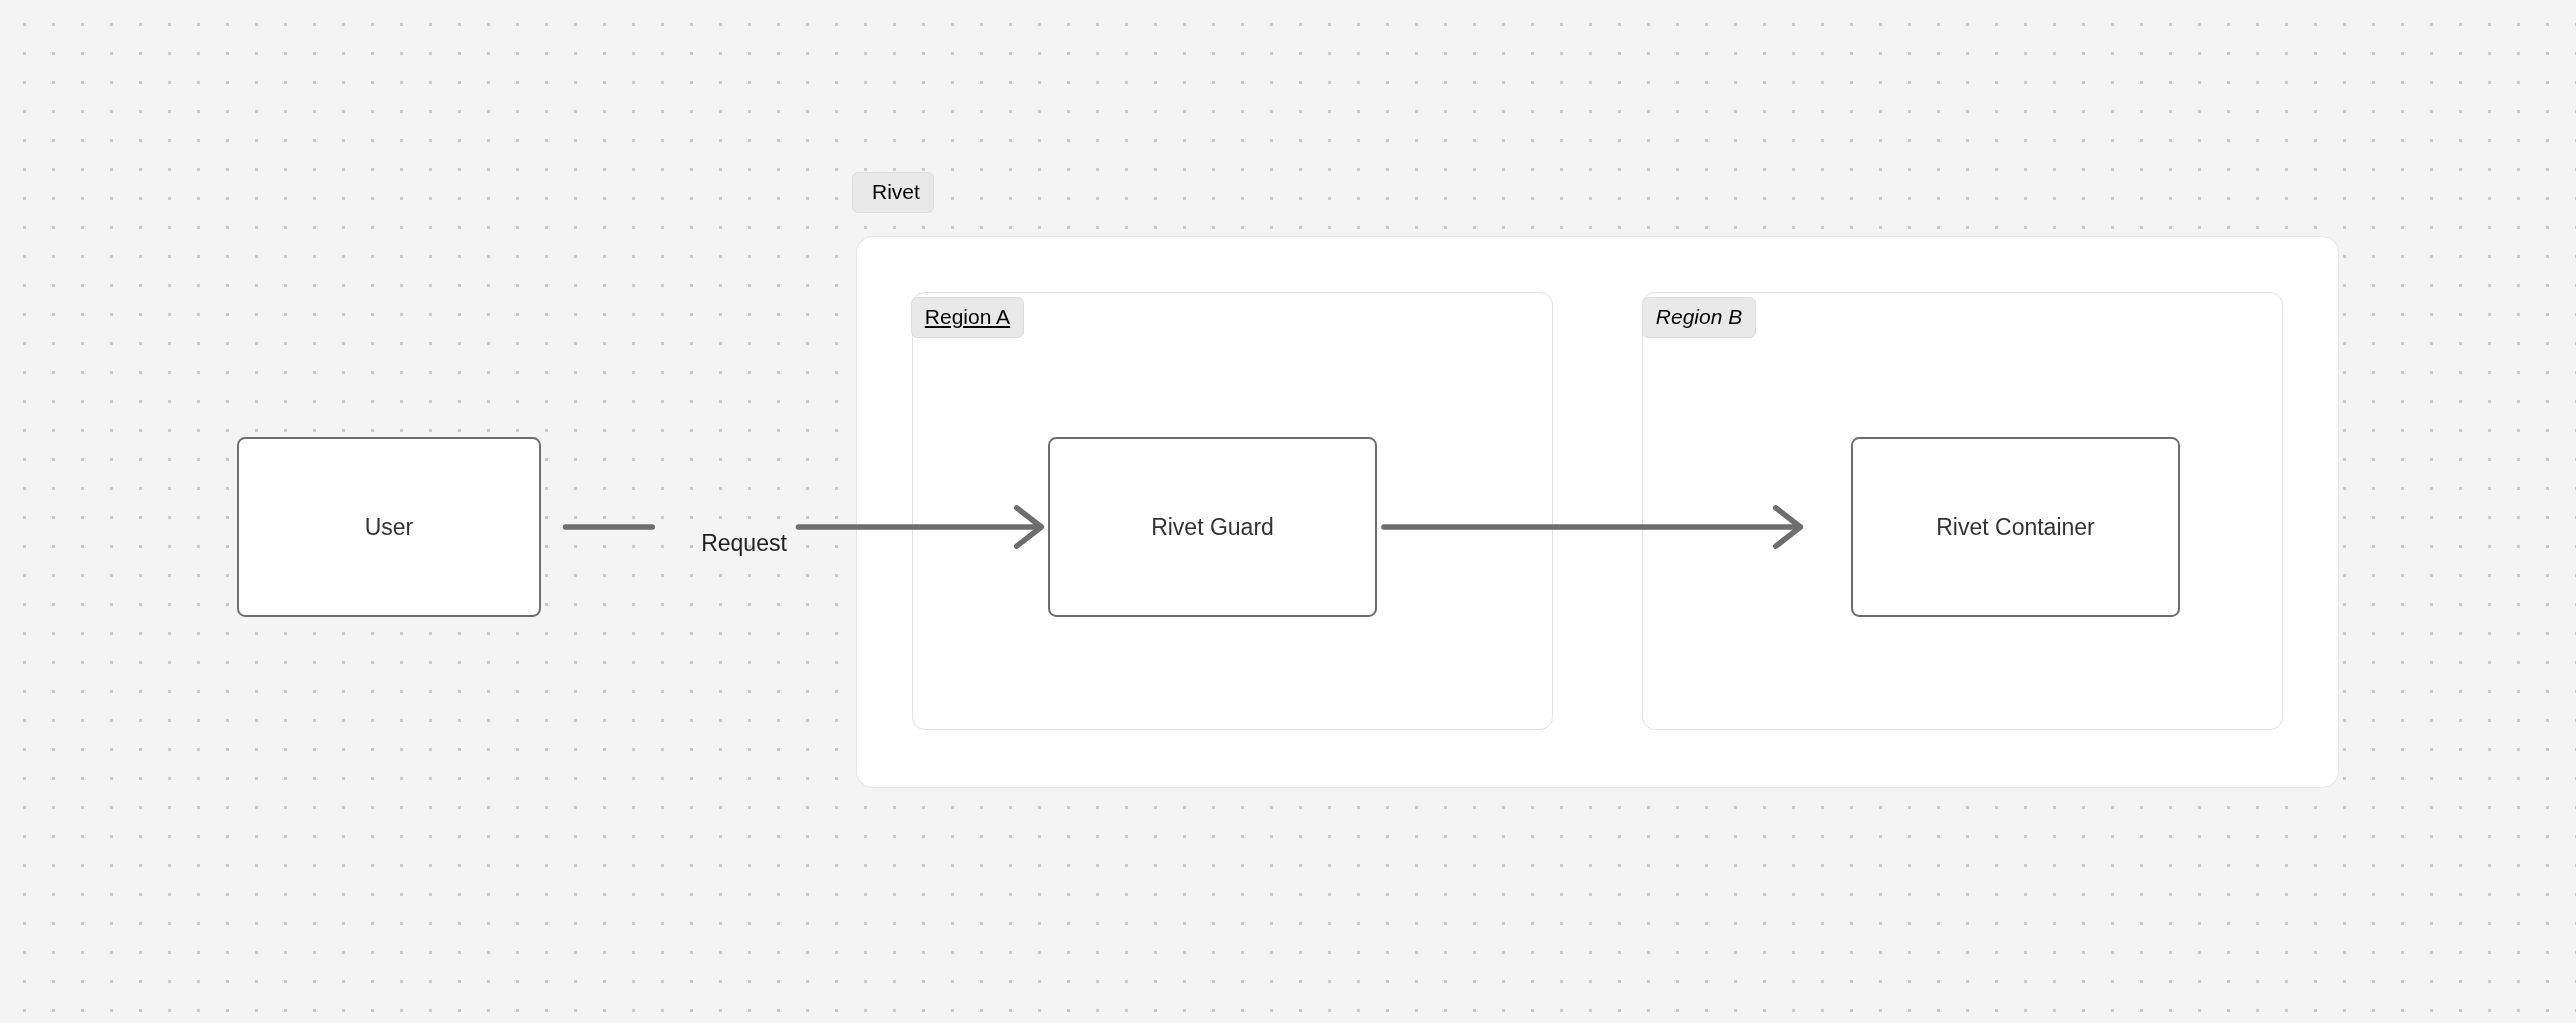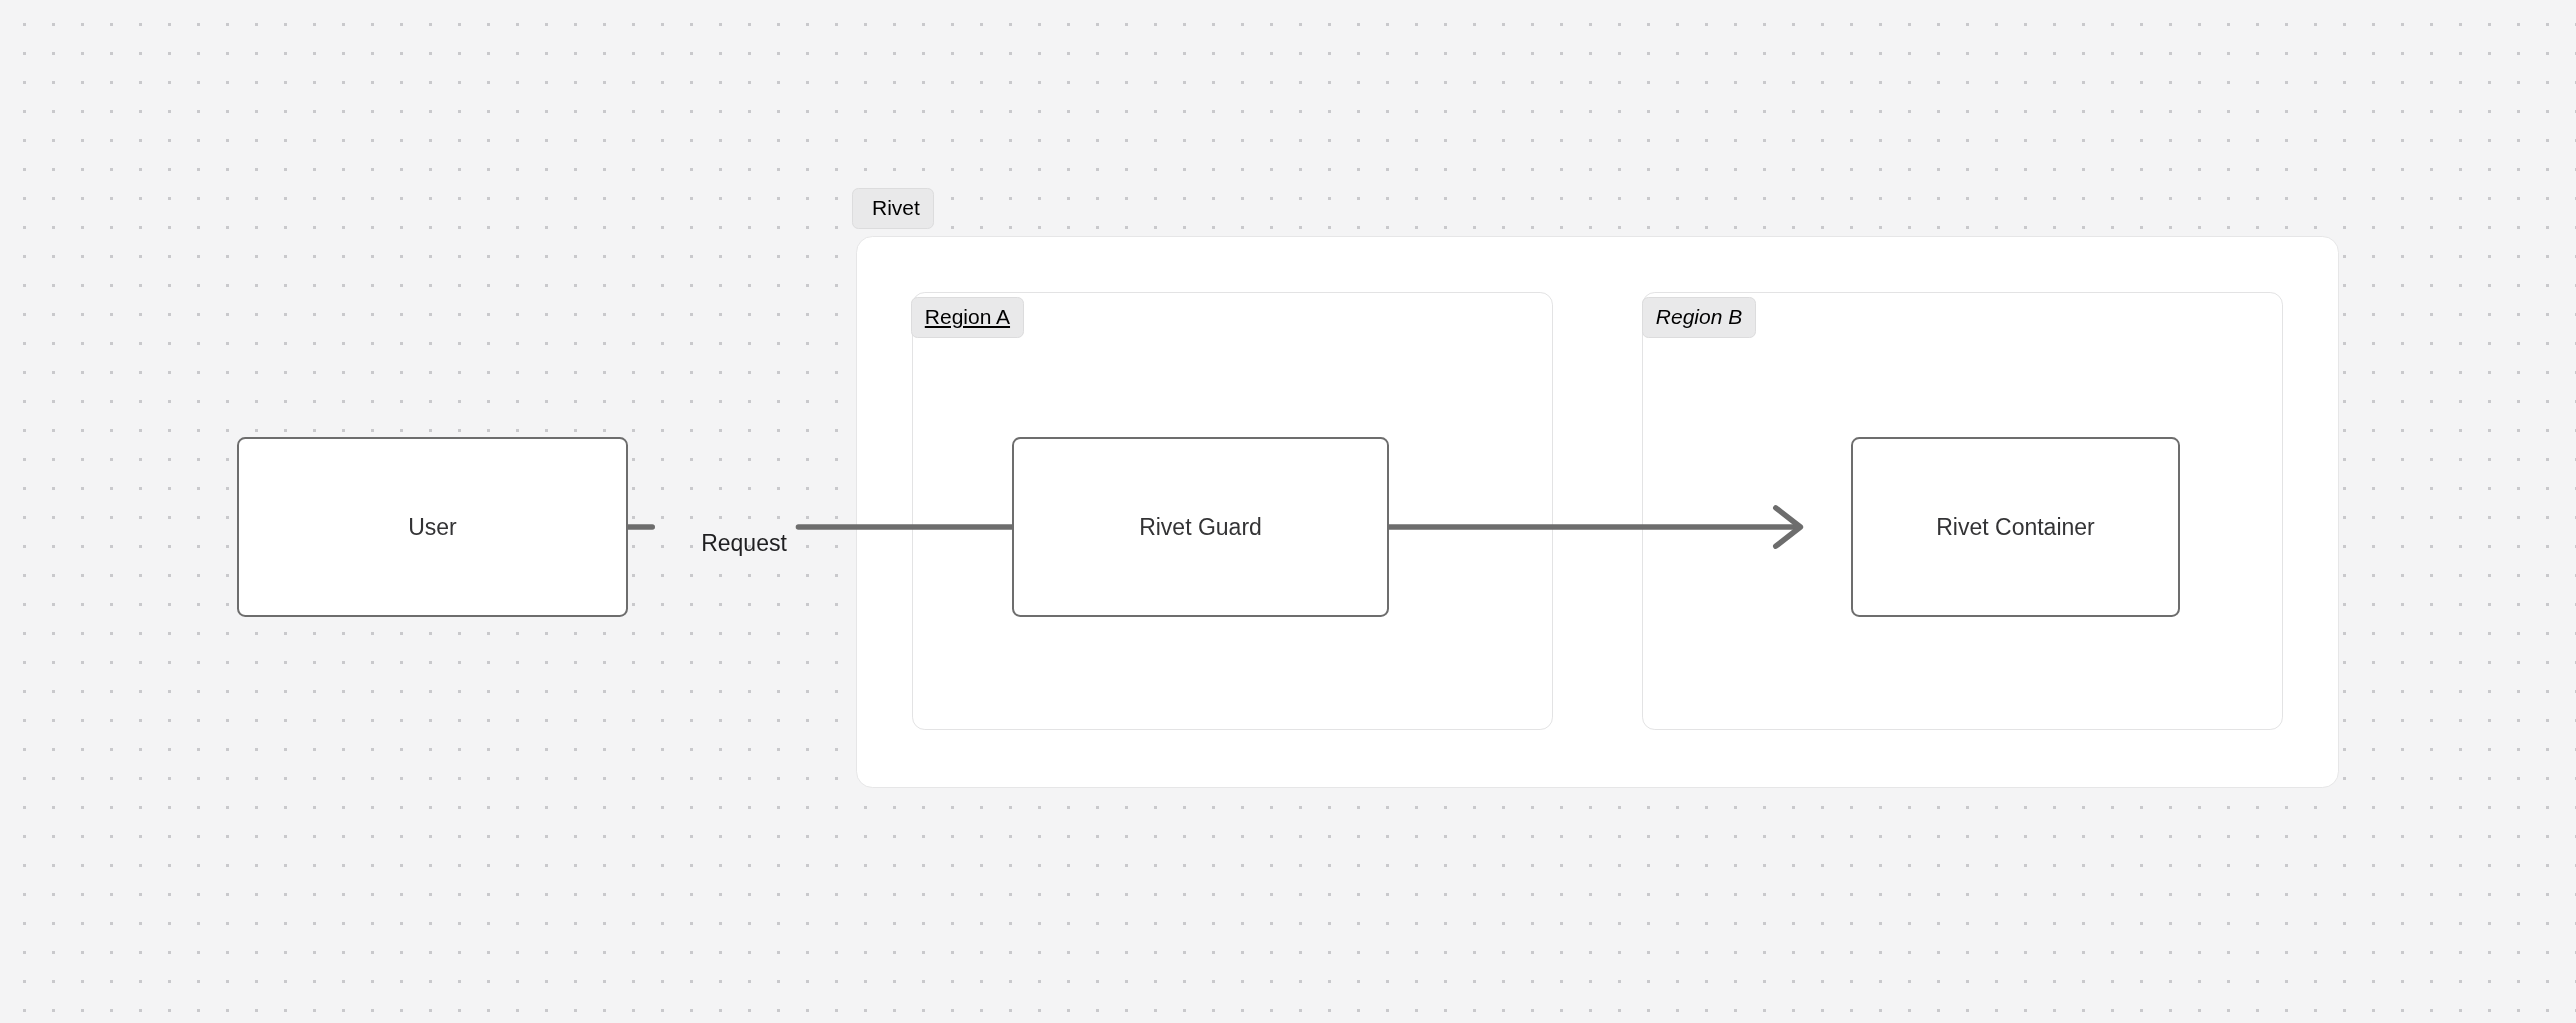--- a/index.html
+++ b/index.html
@@ -55,43 +55,43 @@
     background: #e9e9ea;
     border: 0.9px solid #dcdcdd;
     border-radius: 6.4px;
     color: #010101;
     font-size: 21px;
     line-height: 1;
     padding: 8.2px 12.8px 10px 12.8px;
     white-space: nowrap;
     box-sizing: border-box;
   }
-  #badge-rivet    { left: 852px;  top: 188px; padding-left: 19px; }
+  #badge-rivet    { left: 852px;  top: 172px; padding-left: 19px; }
   #badge-region-a { left: 911px;  top: 297px; text-decoration: underline; }
   #badge-region-b { left: 1642px; top: 297px; font-style: italic; }
 
   
   .node {
     position: absolute;
     top: 437px;
     height: 180px;
     background: #ffffff;
     border: 2.7px solid #6d6d6d;
     border-radius: 8.2px;
     box-sizing: border-box;
     display: flex;
     align-items: center;
     justify-content: center;
     color: #333335;
     font-size: 23px;
     line-height: 1;
     white-space: nowrap;
   }
-  #node-user            { left: 237px;  width: 391px; }
-  #node-rivet-guard     { left: 1012px; width: 377px; }
+  #node-user            { left: 237px;  width: 304px; }
+  #node-rivet-guard     { left: 1048px; width: 329px; }
   #node-rivet-container { left: 1811px; width: 329px; margin-left: 40px; }
 
   
   .edge-svg {
     position: absolute;
     left: 0;
     top: 0;
     width: 2576px;
     height: 1023px;
     overflow: visible;

